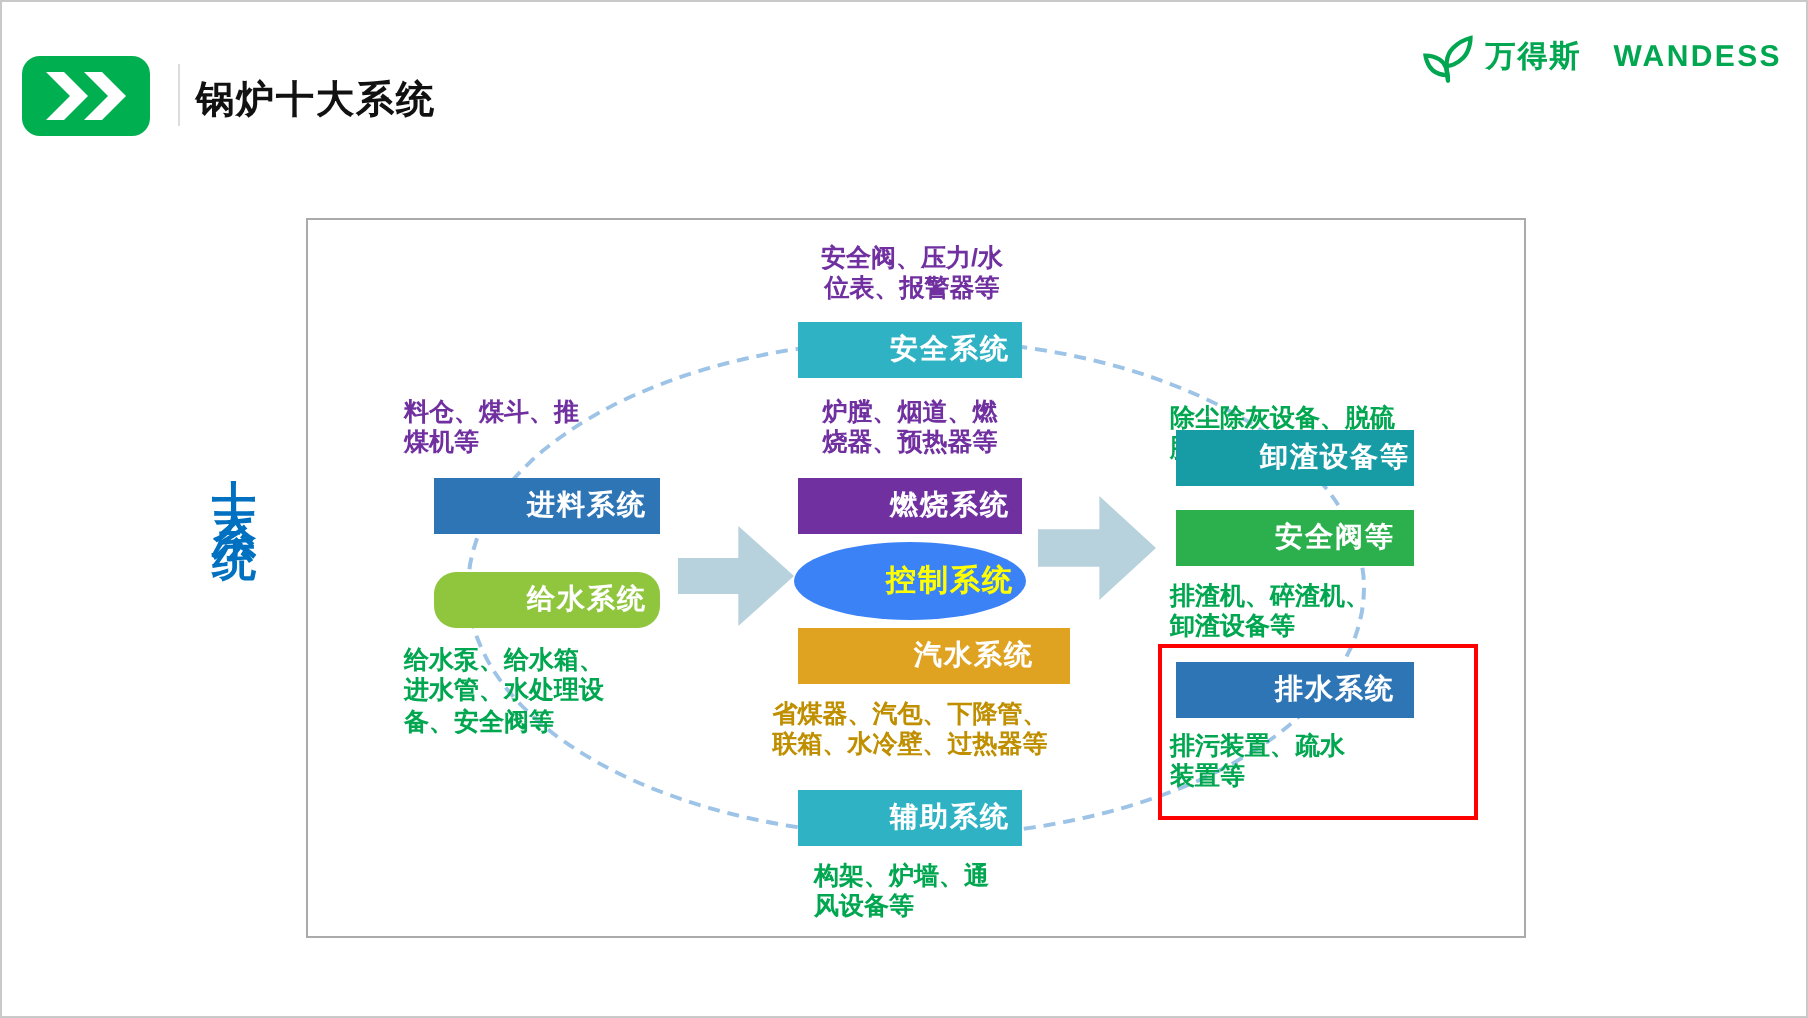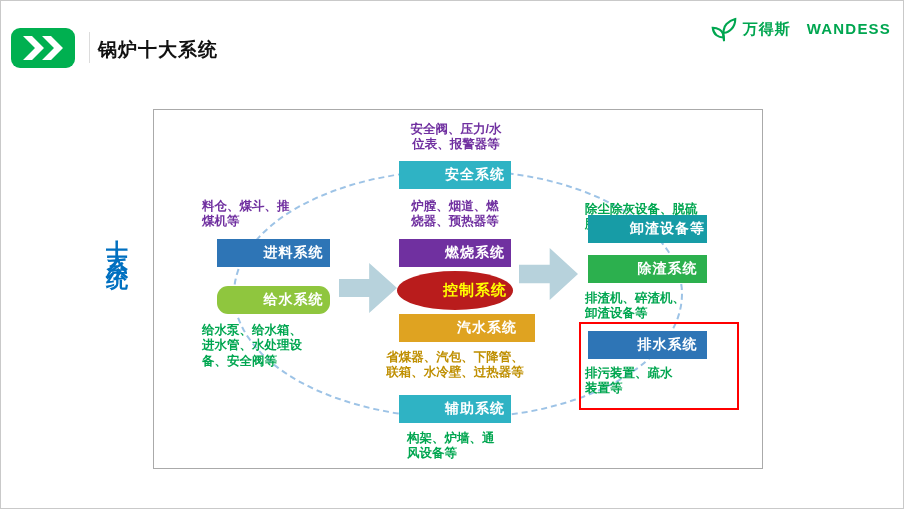--- a/index.html
+++ b/index.html
@@ -47,21 +47,21 @@
 
   
   .sysbox {
     position:absolute; height:28px; display:flex; align-items:center; justify-content:center;
     color:#ffffff; font-weight:bold; font-size:14px; letter-spacing:1px;padding-left:40px;
   }
   #box-safety      { left:398px; top:160px; width:112px; background:#2fb3c4; }
   #box-feed        { left:216px; top:238px; width:113px; background:#2e75b6; }
   #box-watersupply { left:216px; top:285px; width:113px; background:#8fc63e;border-radius:11px; }
   #box-combustion  { left:398px; top:238px; width:112px; background:#7030a0; }
-  #box-control     { left:396px; top:270px; width:116px; height:39px; background:#b91c1c;
+  #box-control     { left:396px; top:270px; width:116px; height:39px; background:#3b82f6;
                      border-radius:50%; color:#ffff00; font-size:15px; }
   #box-steam       { left:398px; top:313px; width:136px; background:#dfa321; }
   #box-auxiliary   { left:398px; top:394px; width:112px; background:#2fb3c4; }
   #box-fluegas     { left:587px; top:214px; width:119px; background:#179ca6; }
   #box-slag        { left:587px; top:254px; width:119px; background:#2cb04e; }
   #box-drainage    { left:587px; top:330px; width:119px; background:#2e75b6; }
 
   
   .note {
     position:absolute; font-size:12.5px; font-weight:bold; line-height:1.22;
@@ -136,18 +136,18 @@
 装置等</div>
 
   <div class="sysbox" id="box-safety">安全系统</div>
   <div class="sysbox" id="box-feed">进料系统</div>
   <div class="sysbox" id="box-watersupply">给水系统</div>
   <div class="sysbox" id="box-combustion">燃烧系统</div>
   <div class="sysbox" id="box-control">控制系统</div>
   <div class="sysbox" id="box-steam">汽水系统</div>
   <div class="sysbox" id="box-auxiliary">辅助系统</div>
   <div class="sysbox" id="box-fluegas">卸渣设备等</div>
-  <div class="sysbox" id="box-slag">除渣系统</div>
+  <div class="sysbox" id="box-slag">安全阀等</div>
   <div class="sysbox" id="box-drainage">排水系统</div>
 
   <div class="highlight-box"></div>
 
 </div>
 
 </body></html>

